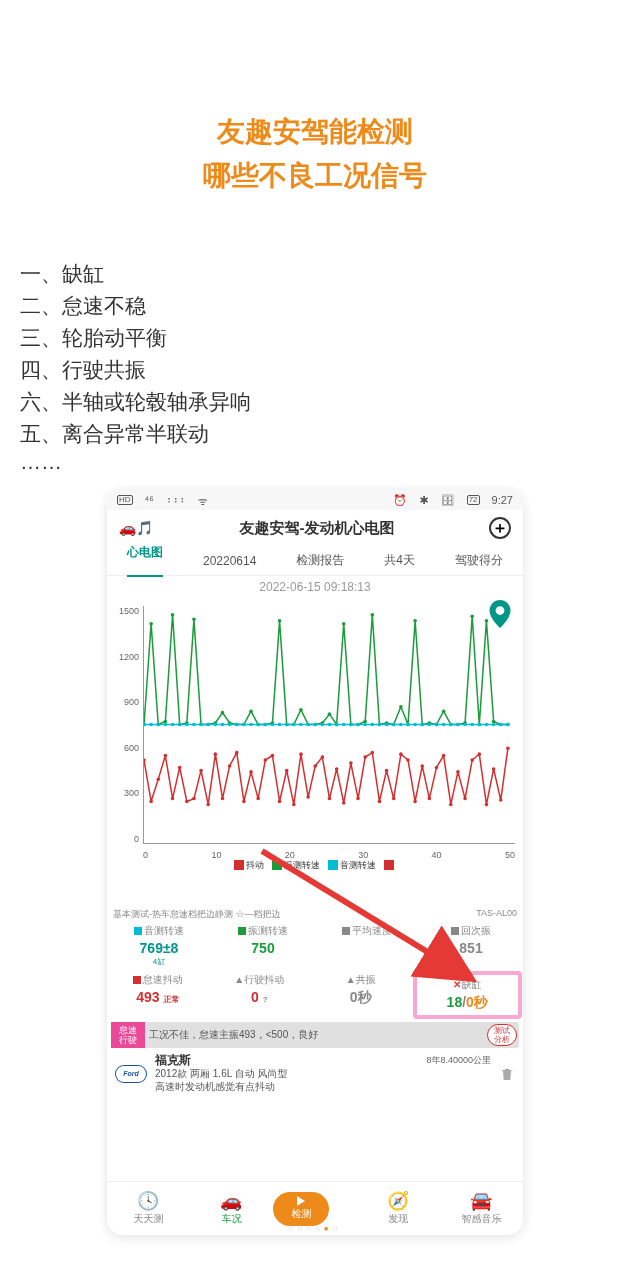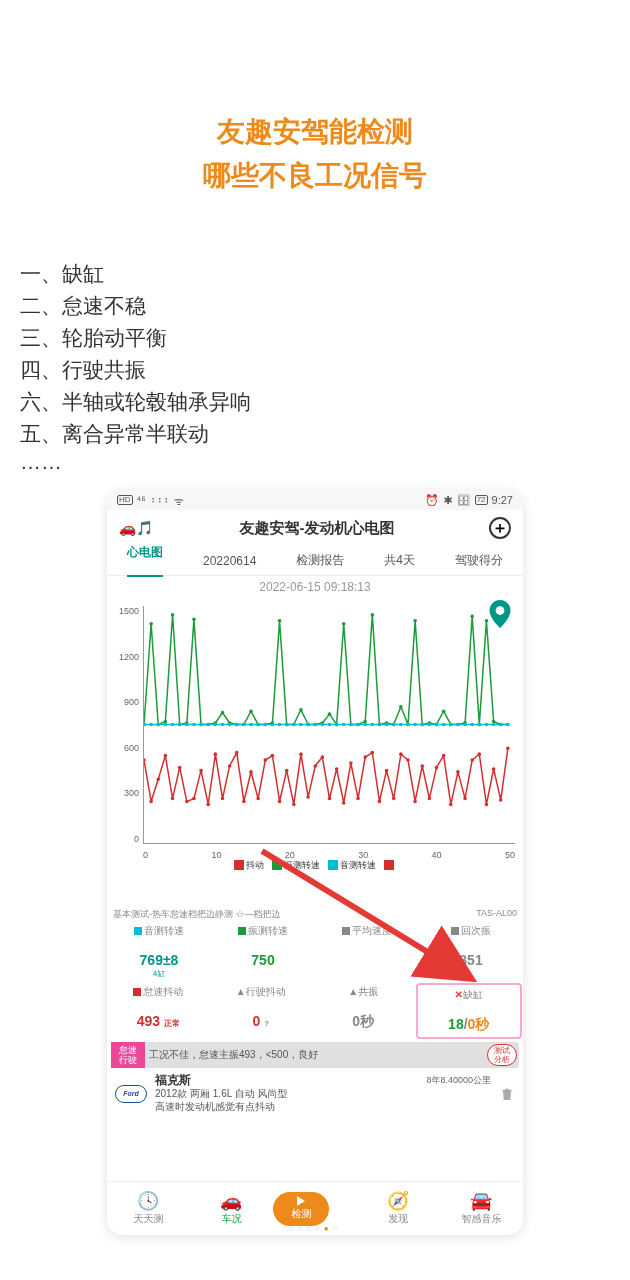--- a/index.html
+++ b/index.html
@@ -6,21 +6,21 @@
   body{background:#fff;width:630px;height:1280px;overflow:hidden;position:relative}
   .header{padding-top:110px;text-align:center}
   .header h1{color:#ed8a19;font-size:28px;font-weight:700;line-height:44px}
   .list{padding:60px 20px 0 20px}
   .list div{font-size:21px;color:#333;line-height:32px}
   .ellipsis{font-size:21px;color:#333;padding-left:20px}
 
   
   .shot{position:absolute;left:107px;top:490px;width:416px;height:745px;border-radius:16px;overflow:hidden;box-shadow:0 2px 12px rgba(0,0,0,.12);background:#fff}
   .statusbar{height:20px;background:#f7f7f7;font-size:11px;color:#555;display:flex;justify-content:space-between;align-items:center;padding:0 10px}
-  .statusbar .s-icons{display:flex;gap:4px;align-items:center}
+  .statusbar .s-icons{display:flex;gap:12px;align-items:center}
   .sb-box{border:1px solid #555;border-radius:2px;padding:0 1px;font-size:8px;line-height:8px}
   .appbar{height:36px;display:flex;align-items:center;justify-content:space-between;padding:0 12px;position:relative}
   .appbar .logo{font-size:14px}
   .appbar .title{position:absolute;left:4px;right:0;text-align:center;font-size:15px;font-weight:600;color:#333;pointer-events:none}
   .appbar .plus{width:22px;height:22px;border:2px solid #333;border-radius:50%;display:flex;align-items:center;justify-content:center;font-size:16px;font-weight:700}
   .tabs{height:30px;display:flex;align-items:center;justify-content:space-around;font-size:12px;color:#555;border-bottom:1px solid #eee}
   .tabs .tab.active{color:#009688;font-weight:600;border-bottom:2px solid #009688;padding-bottom:14px}
   .ts{text-align:center;font-size:12px;color:#999;padding:4px 0}
   .chart-wrap{position:relative;height:310px;padding:6px 4px 2px 4px}
   .pin{position:absolute;right:12px;top:2px;width:22px;height:28px}
@@ -32,28 +32,28 @@
   .x-ticks{position:absolute;left:32px;right:4px;bottom:14px;display:flex;justify-content:space-between;font-size:9px;color:#666}
   .legend{position:absolute;left:0;right:0;bottom:2px;text-align:center;font-size:9px;color:#333}
   .lg{display:inline-flex;align-items:center;margin:0 4px}
   .lg i{width:10px;height:10px;display:inline-block;margin-right:2px}
   .subnote{display:flex;justify-content:space-between;font-size:9px;color:#888;padding:0 6px}
   .metrics{}
   .mrow{display:flex}
   .cell{flex:1;text-align:center;padding:3px 0;font-size:10px;position:relative}
   .cell .lbl{color:#888;font-size:10px}
   .cell .lbl i{width:8px;height:8px;display:inline-block;vertical-align:middle;margin-right:2px}
-  .cell .val{font-size:14px;font-weight:700;margin-top:14px}
+  .cell .val{font-size:14px;font-weight:700;margin-top:2px}
   .cell .sub{font-size:8px}
   .teal{color:#009688}
   .green{color:#1a9c3b}
   .red{color:#d32f2f}
   .orange{color:#ed8a19}
   .gray{color:#888}
-  .framed{border:2px solid #f9a8d4;border-radius:4px;margin:1px}
+  .framed{border:4px solid #f9a8d4;border-radius:4px;margin:1px}
   .x-mark{color:#e53935;font-weight:700}
   
   .arrow{position:absolute;left:150px;top:356px;width:230px;height:160px;pointer-events:none}
   .arrow svg{width:100%;height:100%}
   .statusstrip{background:#e0e0e0;display:flex;font-size:10px;align-items:stretch;height:26px;margin:2px 4px;border-radius:3px}
   .statusstrip .left{background:#ec4899;color:#fff;width:34px;display:flex;flex-direction:column;align-items:center;justify-content:center;font-size:9px;line-height:10px}
   .statusstrip .mid{flex:1;color:#555;display:flex;align-items:center;padding-left:4px}
   .statusstrip .rt{width:30px;color:#d32f2f;border:1px solid #d32f2f;background:#fff;border-radius:11px;margin:2px;font-size:8px;display:flex;flex-direction:column;align-items:center;justify-content:center;line-height:9px}
   .carrow{display:flex;align-items:center;padding:4px 8px;gap:8px;font-size:10px;color:#555}
   .carrow .ford{width:32px;height:18px;border:1px solid #1652a1;border-radius:50%/90%;color:#1652a1;font-size:7px;display:flex;align-items:center;justify-content:center;font-style:italic;font-weight:700}

